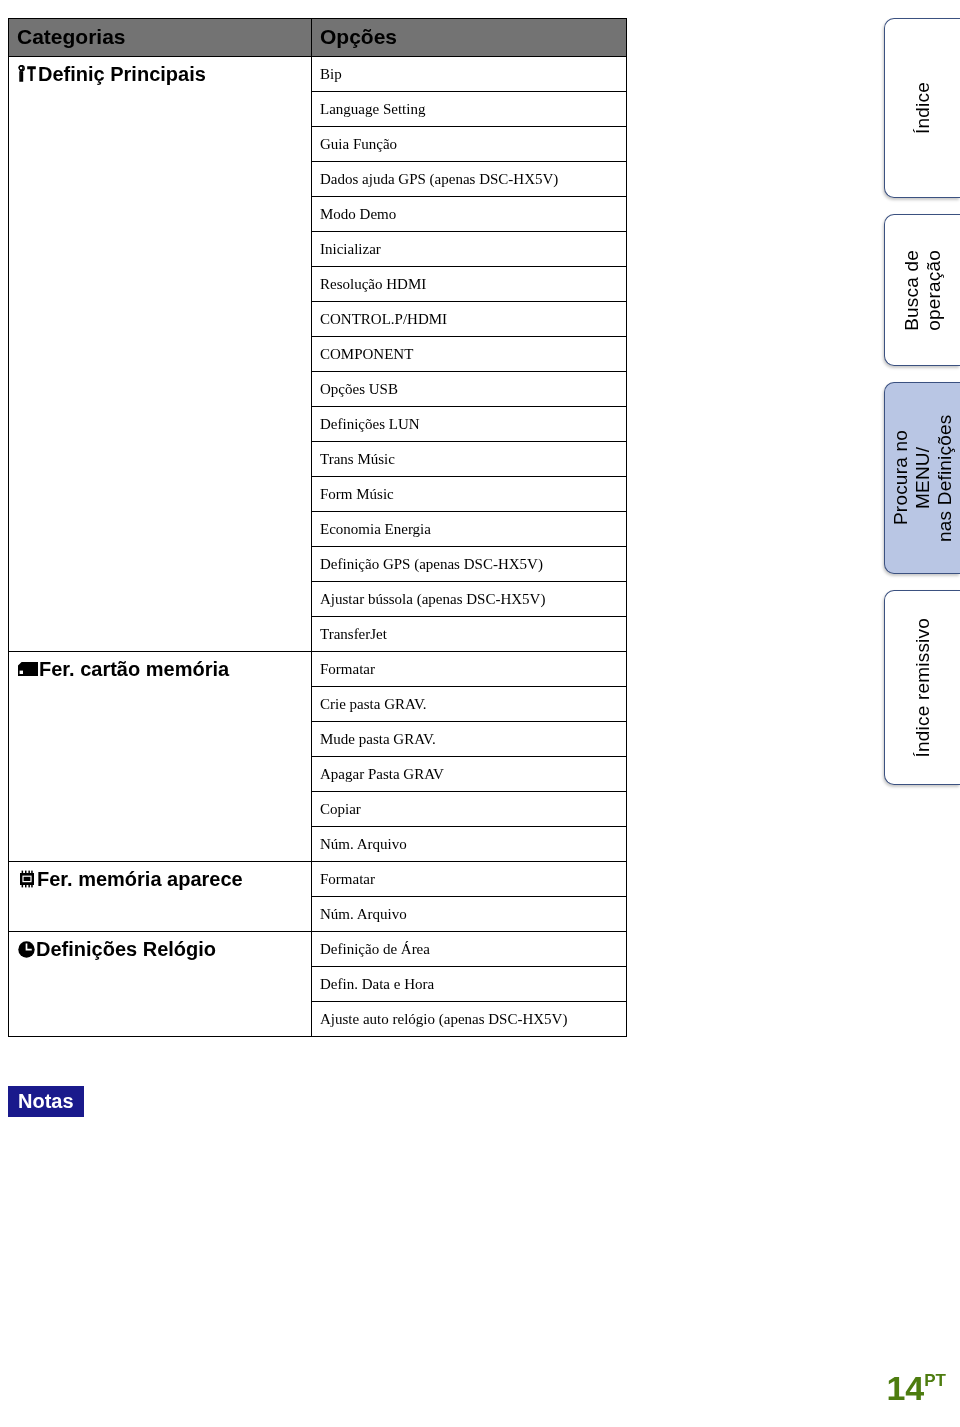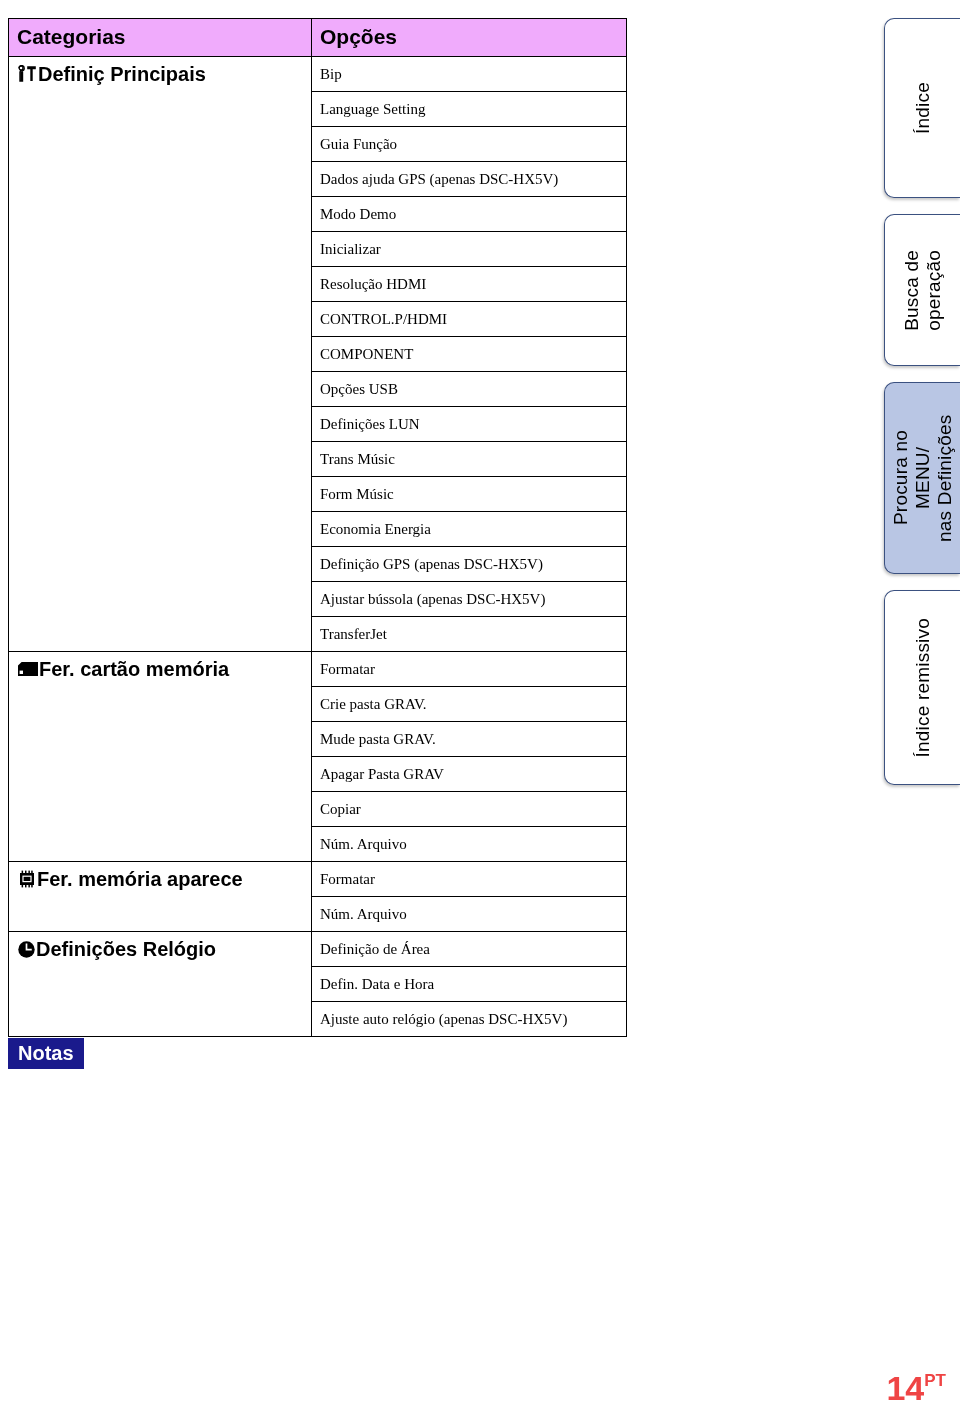--- a/index.html
+++ b/index.html
@@ -68,21 +68,21 @@
   }
   #menu-table col.col-cat { width: 303px; }
   #menu-table col.col-opt { width: 315px; }
 
   #menu-table th, #menu-table td {
     border: 1px solid #000000;
     vertical-align: top;
     padding: 5px 8px 4px 8px;
   }
   #menu-table thead th {
-    background: #f0abfc;
+    background: #737373;
     font-family: "Liberation Sans", sans-serif;
     font-weight: bold;
     font-size: 21px;
     line-height: 24px;
     text-align: left;
     padding: 6px 8px 7px 8px;
   }
   td.cat-cell {
     font-family: "Liberation Sans", sans-serif;
     font-weight: bold;
@@ -113,20 +113,21 @@
   }
   #notas-badge {
     display: inline-block;
     background: #1a1a8c;
     color: #ffffff;
     font-family: "Liberation Sans", sans-serif;
     font-weight: bold;
     font-size: 20px;
     line-height: 22px;
     padding: 4px 10px 5px 10px;
+    margin-top: 48px;
   }
   #notas-list {
     margin: 6px 0 0 0;
     padding: 0;
     list-style: none;
   }
   #notas-list li {
     position: relative;
     padding-left: 19px;
     font-family: "Liberation Serif", serif;
@@ -142,21 +143,21 @@
     font-size: 16px;
   }
 
   
   #page-footer {
     position: absolute;
     right: 14px;
     bottom: 22px;
     font-family: "Liberation Sans", sans-serif;
     font-weight: bold;
-    color: #ef4444;
+    color: #4d7c0f;
   }
   #page-number { font-size: 34px; line-height: 34px; }
   #page-suffix { font-size: 17px; vertical-align: top; line-height: 20px; }
 </style>
 </head>
 <body>
 
 <div id="side-tabs">
   <div class="side-tab" id="tab-0">
     <span class="tab-label">Índice</span>

